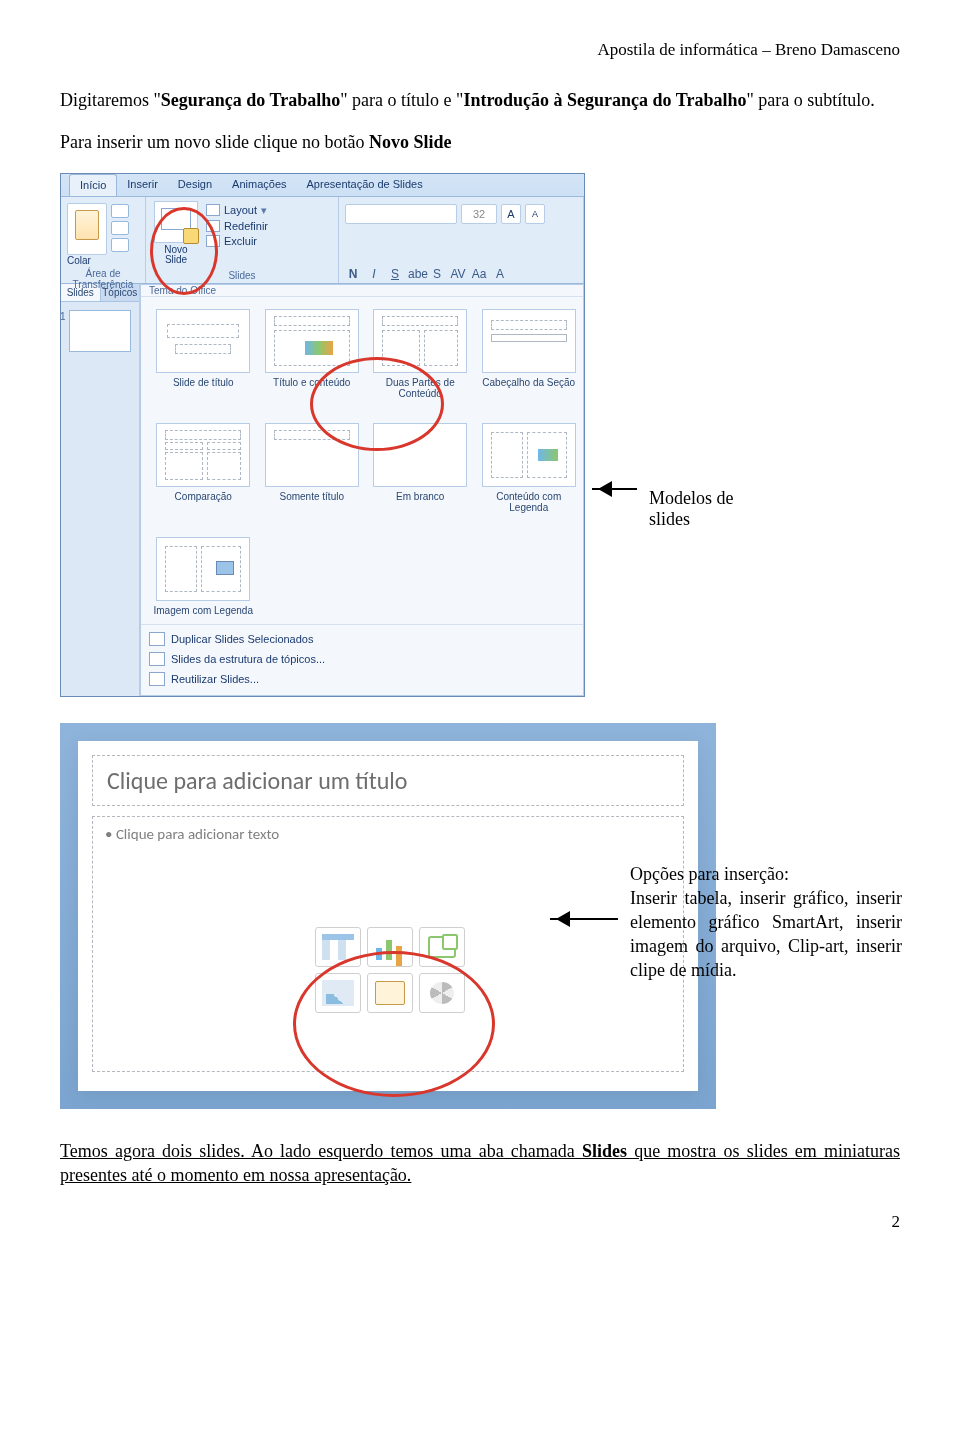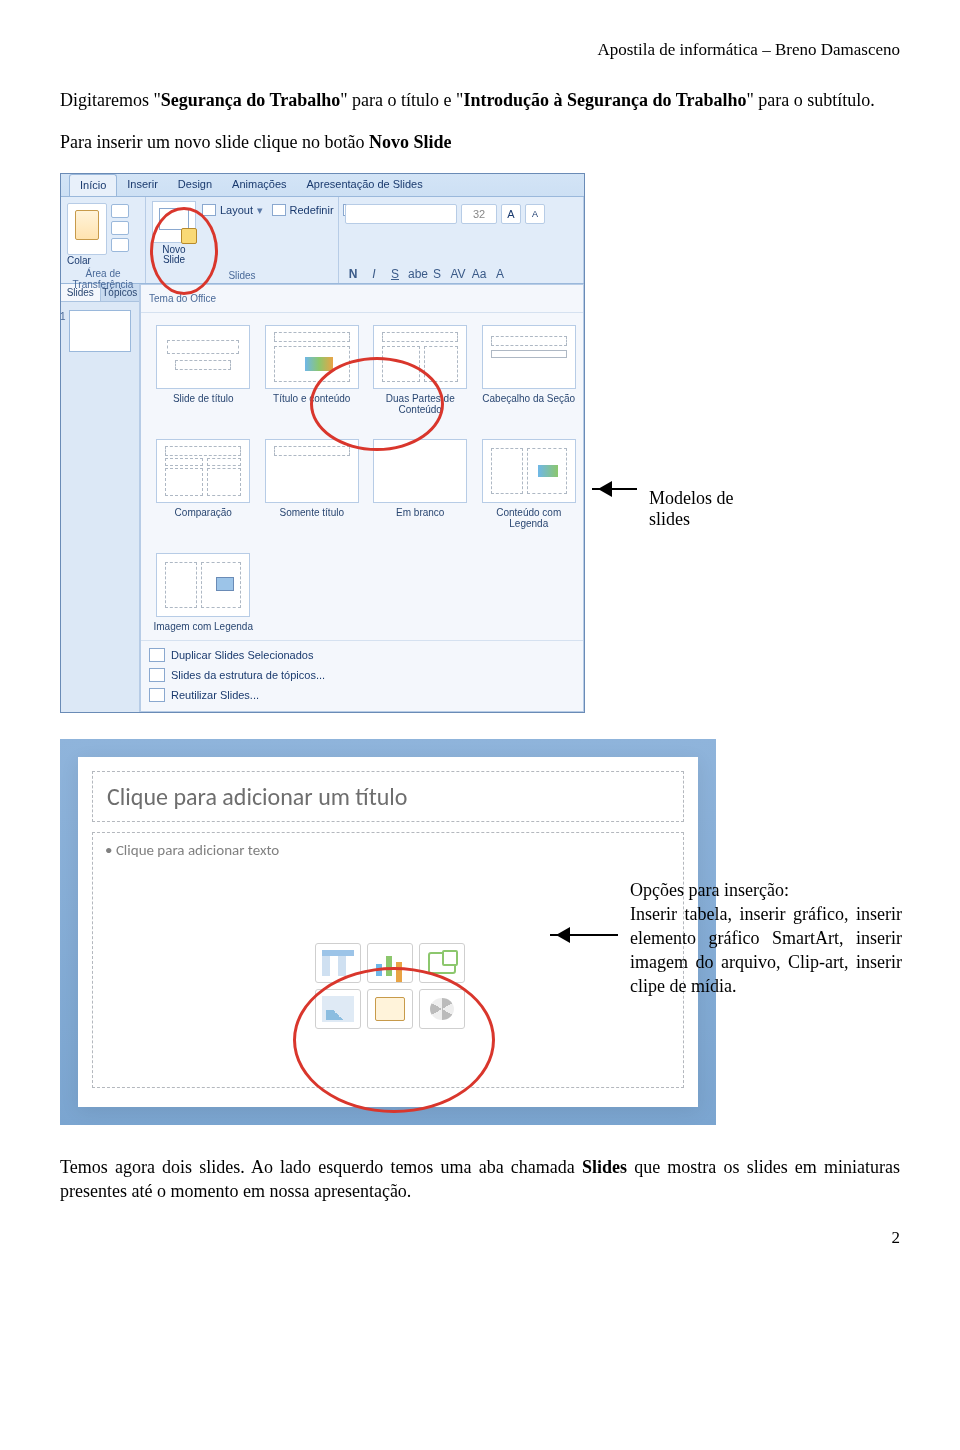--- a/index.html
+++ b/index.html
@@ -102,21 +102,21 @@
   .rg-slides{width:180px;}
   .ns-btn{
     width:48px;text-align:center;margin-right:6px;
   }
   .ns-ic{
     width:42px;height:40px;border:1px solid #b7cce6;background:#fff;margin:0 auto 2px auto;position:relative;
   }
   .ns-ic:before{content:"";position:absolute;left:6px;top:6px;width:28px;height:20px;border:1px solid #8aa8cf;background:#fff;}
   .ns-ic:after{content:"";position:absolute;right:-2px;bottom:-2px;width:14px;height:14px;background:#f9d976;border:1px solid #b78a2c;border-radius:2px;}
   .rg-slides-row{display:flex;align-items:flex-start;}
-  .layout-list{display:flex;gap:9px;margin-top:3px;}
+  .layout-list{display:flex;flex-direction:column;gap:3px;margin-top:3px;}
   .layout-list .li{display:flex;align-items:center;gap:4px;color:#1a3a6e;}
   .layout-list .li .lic{width:12px;height:10px;border:1px solid #8aa8cf;background:#fff;}
   .rg-font{flex:1;}
   .rg-font .frow{display:flex;gap:4px;align-items:center;margin:3px 0;}
   .rg-font .fbox{border:1px solid #b7cce6;background:#fff;height:18px;border-radius:2px;}
   .rg-font .fbox.wide{width:110px;}
   .rg-font .fbox.sm{width:34px;}
   .rg-font .fbox.tiny{width:18px;}
   .fsym{display:flex;gap:5px;color:#3a5a88;font-size:12px;margin-top:2px;}
   .fsym span{width:16px;text-align:center;}
@@ -139,21 +139,21 @@
   .sidebar-left .sltabs div.active{background:#f4f7fc;border-right:1px solid #aac3e0;}
   .sidebar-left .thumb{
     margin:8px 8px;border:1px solid #9ab8db;background:#fff;height:40px;position:relative;
   }
   .sidebar-left .thumb:before{content:"1";position:absolute;left:-10px;top:0;font-size:10px;color:#4a6a99;}
 
   .gallery-pane{
     flex:1;background:#f4f7fc;border:1px solid #b7cce6;
   }
   .gallery-header{
-    font-size:10px;color:#4a6a99;padding:8px 8px;border-bottom:1px solid #d5e1f0;
+    font-size:10px;color:#4a6a99;padding:0 8px;border-bottom:1px solid #d5e1f0;
   }
   .gallery-grid{
     display:grid;grid-template-columns:repeat(4,1fr);gap:23px 8px;padding:12px 4px 8px 12px;
   }
   .gal-item{text-align:center;}
   .gal-thumb{
     width:92px;height:62px;border:1px solid #b7cce6;background:#fff;margin:0 auto 4px auto;position:relative;
   }
   .gal-thumb .r{position:absolute;border:1px dashed #aeb8c4;background:#fff;}
   .g-title .r1{left:10px;top:14px;right:10px;height:12px;}
@@ -251,21 +251,21 @@
 
   .red-circle.c3{left:200px;top:134px;width:196px;height:140px;}
 
   .arrow2{left:490px;top:195px;}
   .caption-right{
     position:absolute;left:570px;top:140px;width:272px;
     font-family:"Times New Roman",serif;font-size:18px;line-height:1.33;text-align:justify;
   }
 
   .footer-para{
-    font-size:18px;margin-top:30px;text-align:justify;line-height:1.35;
+    font-size:18px;margin-top:30px;text-align:justify;line-height:1.35;text-decoration:underline;
   }
   .page-number{
     text-align:right;font-size:17px;margin-top:24px;
   }
 </style>
 </head>
 <body>
 
 <div class="page">
   <div class="header-right">Apostila de informática – Breno Damasceno</div>

